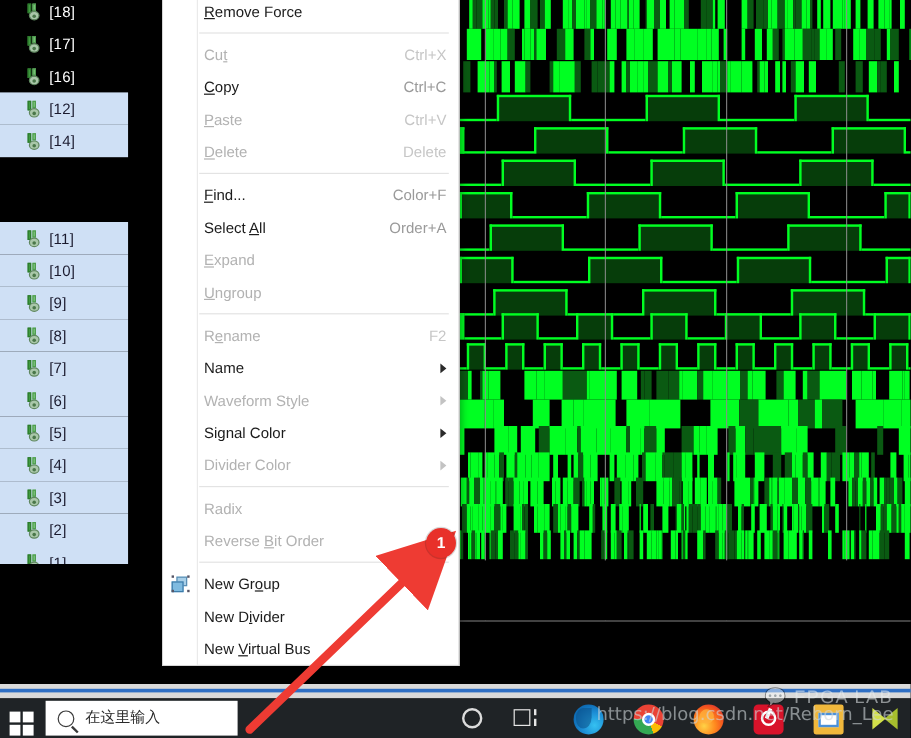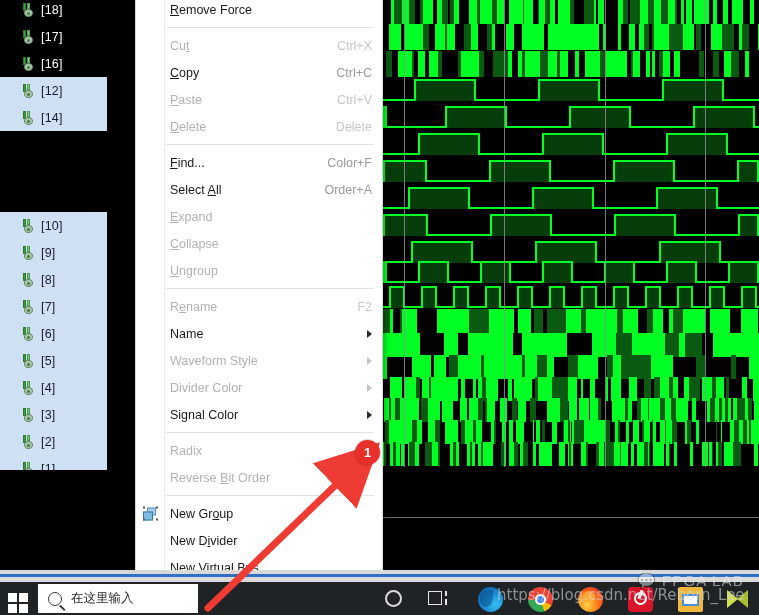--- a/index.html
+++ b/index.html
@@ -965,20 +965,28 @@
         <span class="lbl">[12]</span>
       </div>
       <div class="name-row sel" style="top: 104px;">
         <span class="bit-ico">
           <span class="stalk"></span>
           <span class="stalk2"></span>
           <span class="bulb"></span>
         </span>
         <span class="lbl">[14]</span>
       </div>
+      <div class="name-row sel" style="top: 185px;">
+        <span class="bit-ico">
+          <span class="stalk"></span>
+          <span class="stalk2"></span>
+          <span class="bulb"></span>
+        </span>
+        <span class="lbl">[11]</span>
+      </div>
       <div class="name-row sel" style="top: 212px;">
         <span class="bit-ico">
           <span class="stalk"></span>
           <span class="stalk2"></span>
           <span class="bulb"></span>
         </span>
         <span class="lbl">[10]</span>
       </div>
       <div class="name-row sel" style="top: 239px;">
         <span class="bit-ico">
@@ -1104,44 +1112,41 @@
           <span class="sc">Color+F</span>
         </div>
         <div class="mi">
           <span class="mlabel">Select <u>A</u>ll</span>
           <span class="sc">Order+A</span>
         </div>
         <div class="mi dis">
           <span class="mlabel"><u>E</u>xpand</span>
         </div>
         <div class="mi dis">
-          <span class="mlabel"><u>C</u>ollapse</span>
-        </div>
-        <div class="mi dis">
           <span class="mlabel"><u>U</u>ngroup</span>
         </div>
         <div class="msep"></div>
         <div class="mi dis">
           <span class="mlabel">R<u>e</u>name</span>
           <span class="sc">F2</span>
         </div>
         <div class="mi">
           <span class="mlabel">Name</span>
           <span class="arrow"></span>
         </div>
         <div class="mi dis">
           <span class="mlabel">Waveform Style</span>
           <span class="arrow"></span>
         </div>
+        <div class="mi">
+          <span class="mlabel">Signal Color</span>
+          <span class="arrow"></span>
+        </div>
         <div class="mi dis">
           <span class="mlabel">Divider Color</span>
-          <span class="arrow"></span>
-        </div>
-        <div class="mi">
-          <span class="mlabel">Signal Color</span>
           <span class="arrow"></span>
         </div>
         <div class="msep"></div>
         <div class="mi dis">
           <span class="mlabel">Radix</span>
         </div>
         <div class="mi dis">
           <span class="mlabel">Reverse <u>B</u>it Order</span>
         </div>
         <div class="msep"></div>

